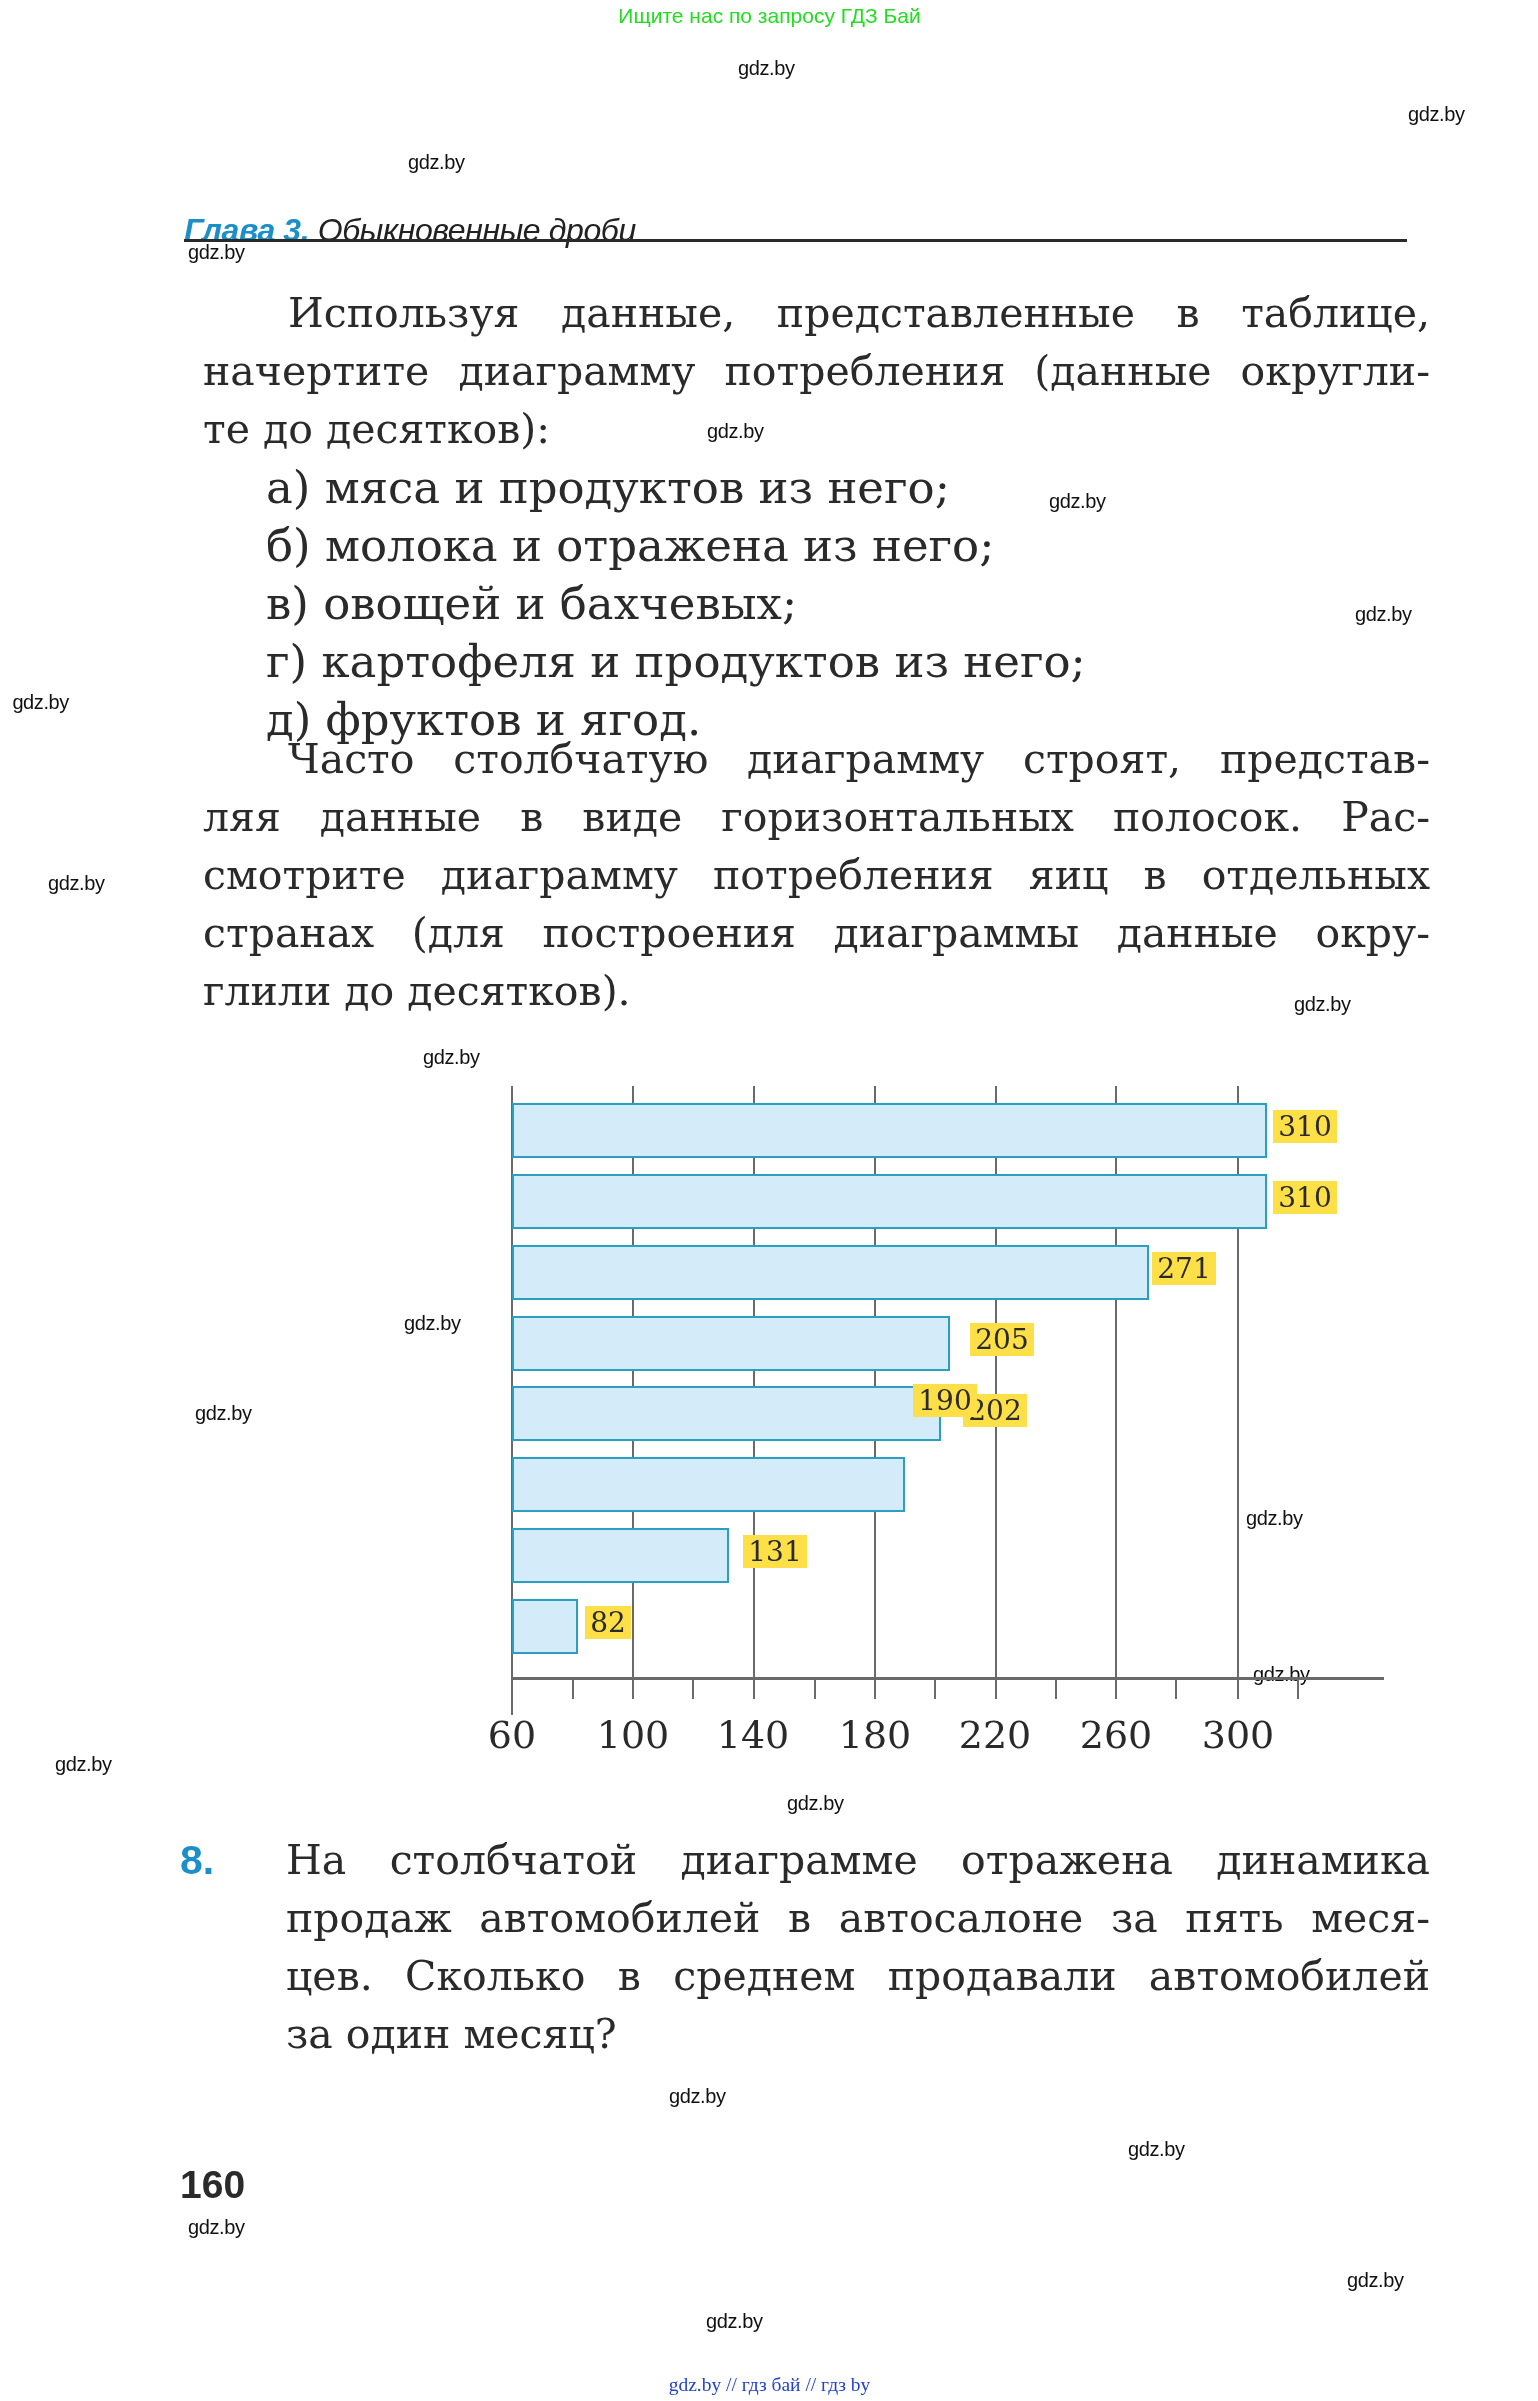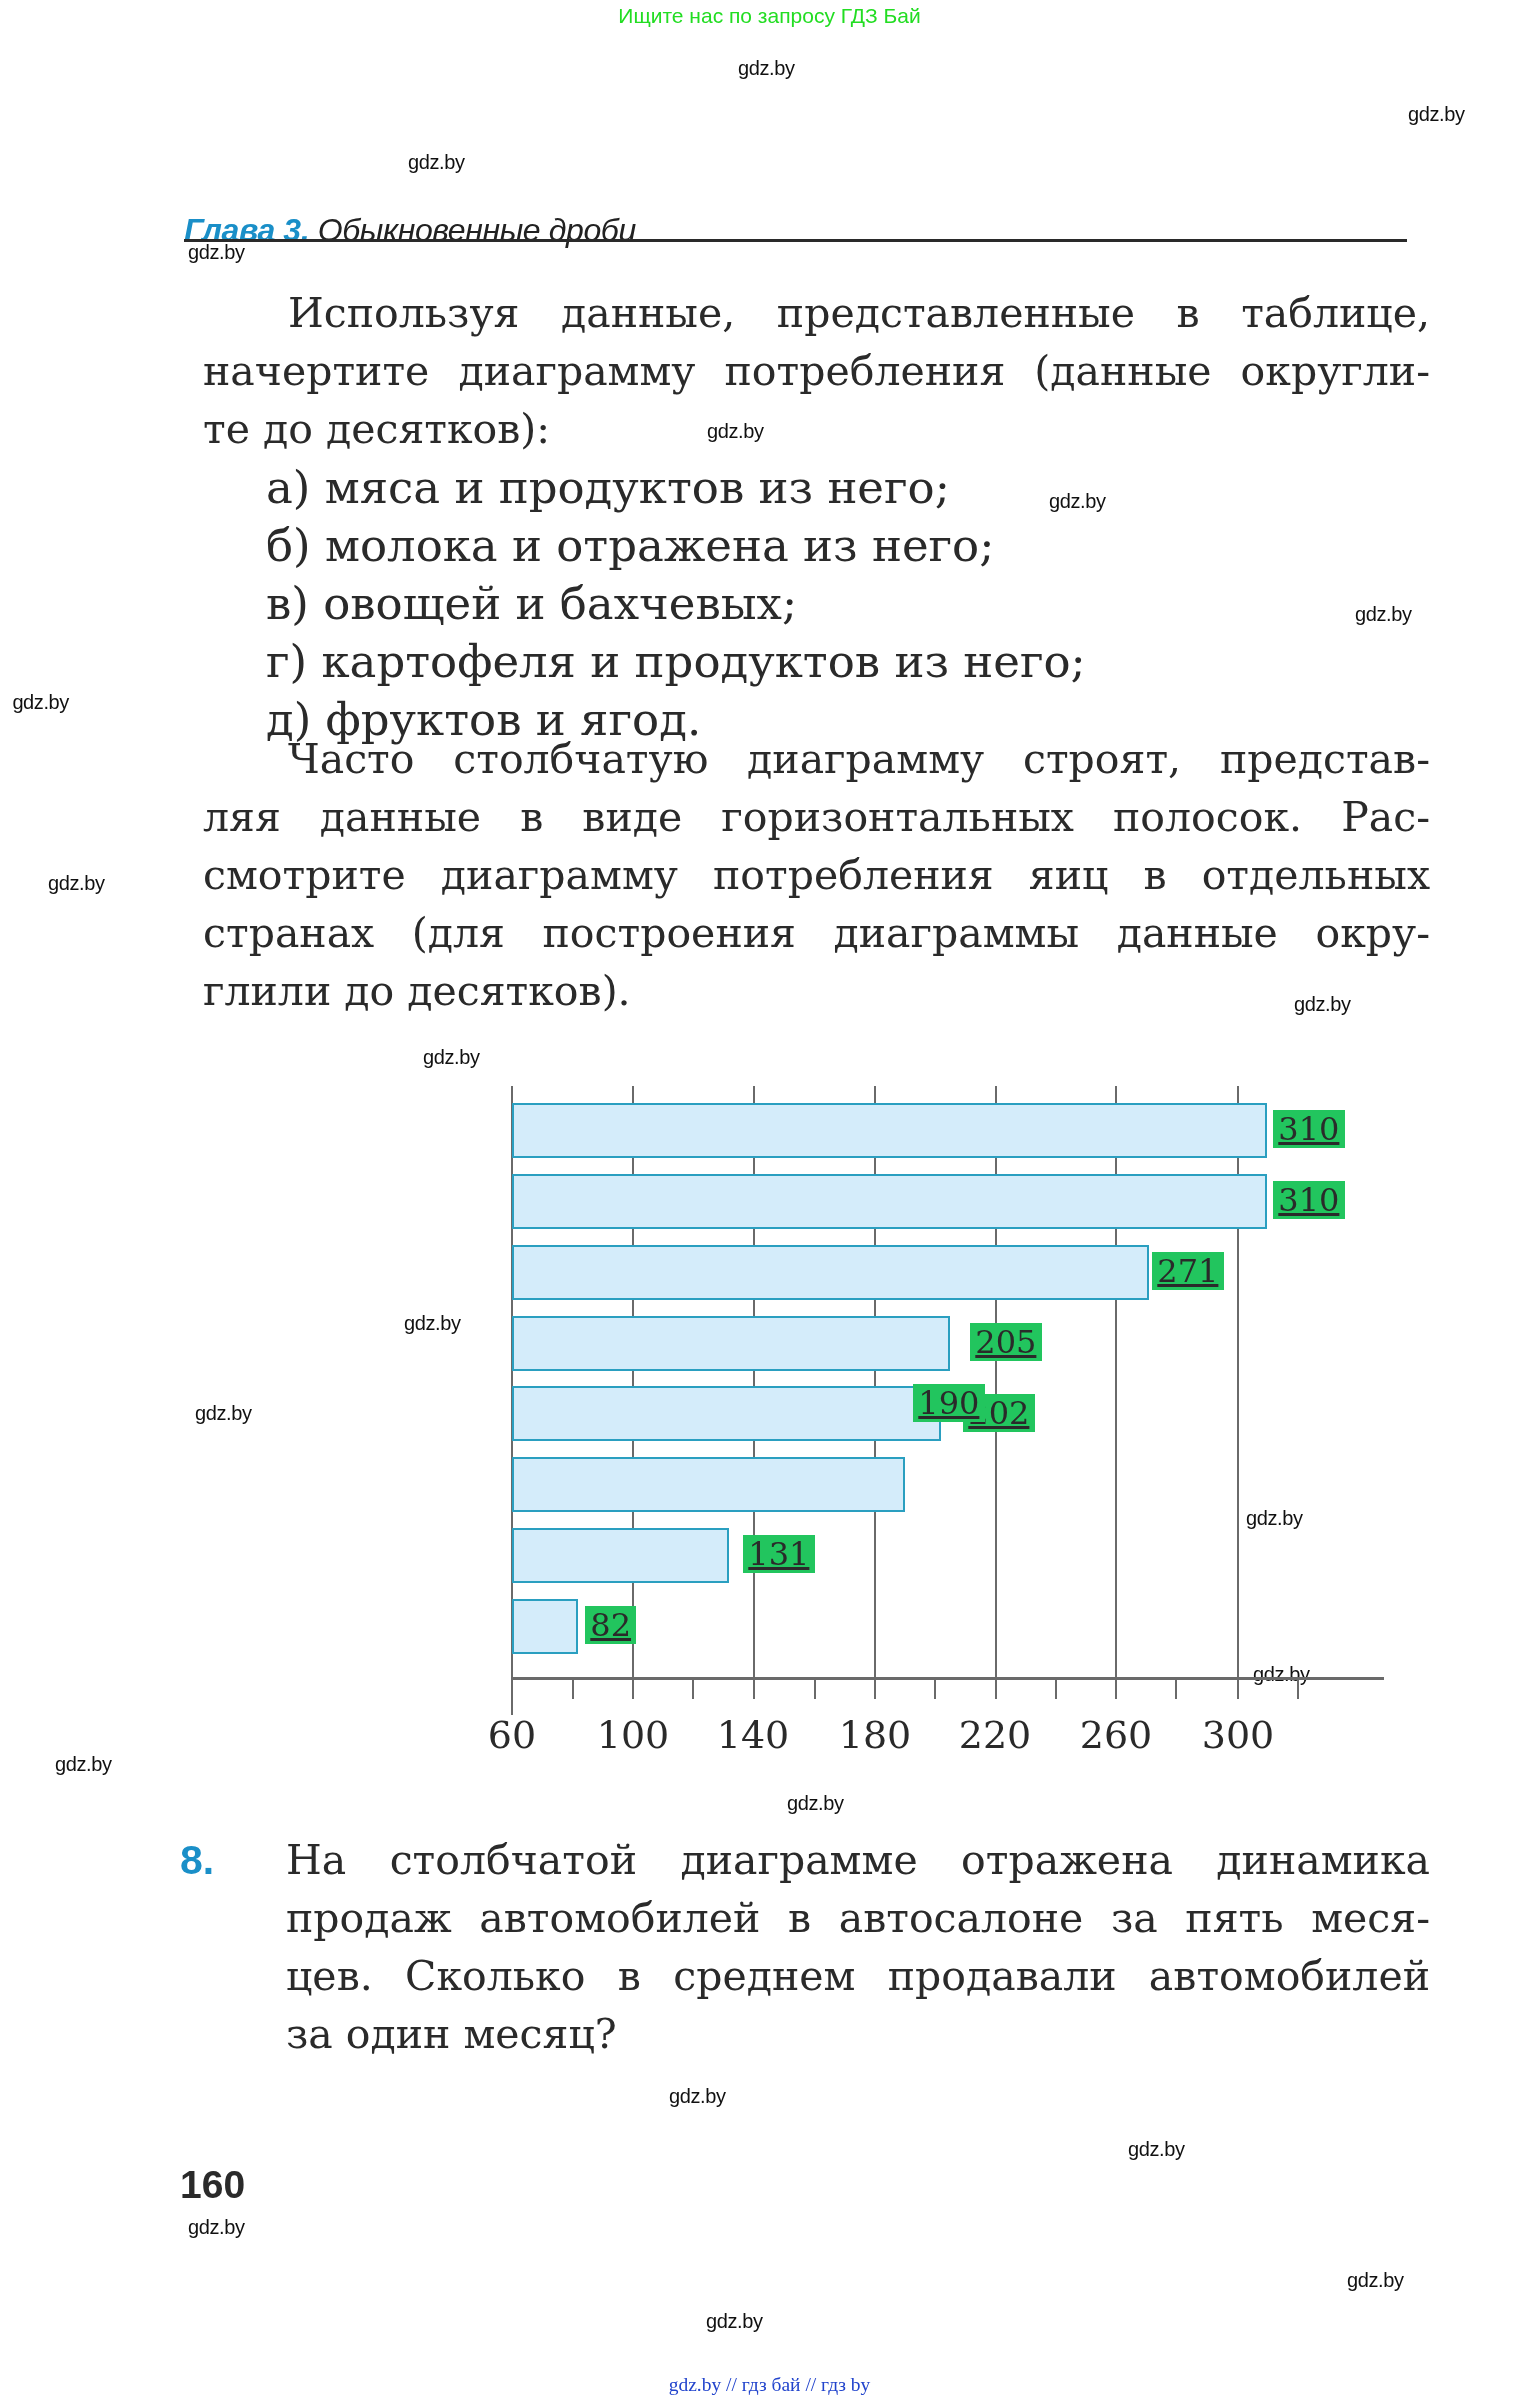--- a/index.html
+++ b/index.html
@@ -16,21 +16,21 @@
   .chapter .num { color:#1a8fc8; font-weight:bold; }
   .rule { position:absolute; left:184px; top:239px; width:1223px; height:2.7px; background:#2a2a2a; }
   .para { position:absolute; left:181px; width:1227px; font-size:41px; line-height:58px;
           text-align:justify; text-align-last:left; font-family:"DejaVu Serif", serif; color:#2a2a2a;margin-left:22px; }
   .para .line { display:block; white-space:nowrap; text-align:justify; text-align-last:justify; }
   .para .line.last { text-align-last:left; }
   .indent { padding-left:85px; }
   .item { position:absolute; left:266px; font-size:45px; font-family:"DejaVu Serif", serif; white-space:nowrap; }
   .chart { position:absolute; left:0; top:0; }
   .bar { position:absolute; height:50px; background:#d4ecfa; border:2.7px solid #2a9fc0; box-sizing:border-box; }
-  .val { position:absolute; font-size:32px; font-family:"DejaVu Serif", serif; background:#22c55e; padding:0 5.3px;text-decoration:underline; }
+  .val { position:absolute; font-size:28px; font-family:"DejaVu Serif", serif; background:#fde047; padding:0 5.3px; }
   .grid { position:absolute; width:1.8px; background:#6a6a6a; }
   .tick { position:absolute; width:1.8px; background:#6a6a6a; }
   .axislbl { position:absolute; top:1713px; font-size:38px; font-family:"DejaVu Serif", serif; transform:translateX(-50%); }
   .task-num { position:absolute; left:180px; top:1837px; font-family:"Liberation Sans", sans-serif; font-weight:bold; font-size:41px; color:#1a8fc8; }
   .pagenum { position:absolute; left:180px; top:2163px; font-family:"Liberation Sans", sans-serif; font-weight:bold; font-size:39px; color:#2a2a2a; }
 </style>
 </head>
 <body>
 
 <div class="topbanner">Ищите нас по запросу ГДЗ Бай</div>

